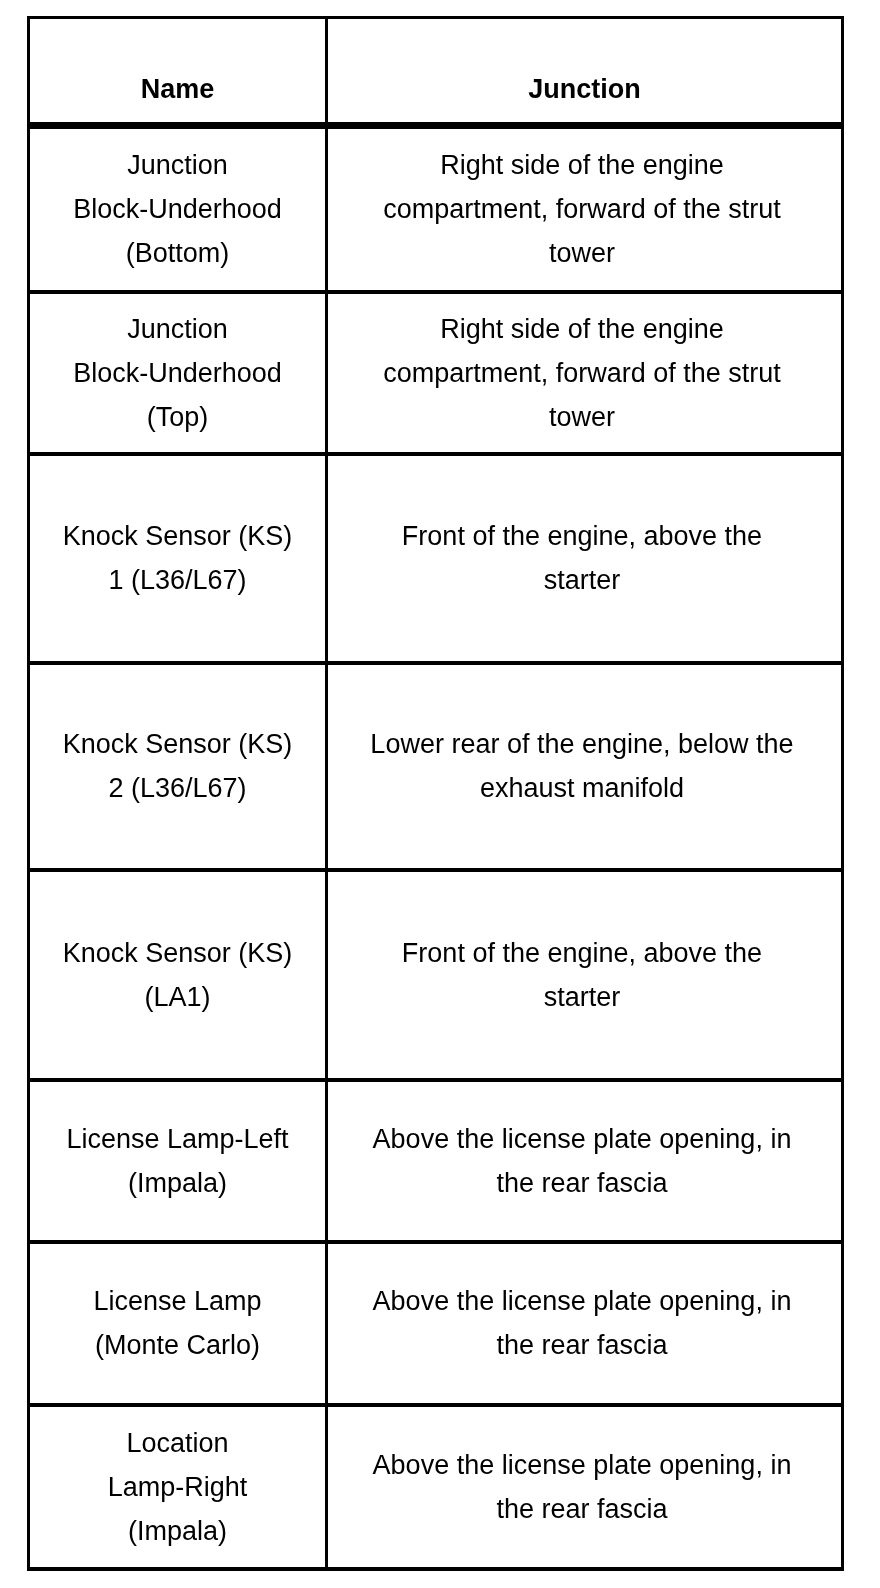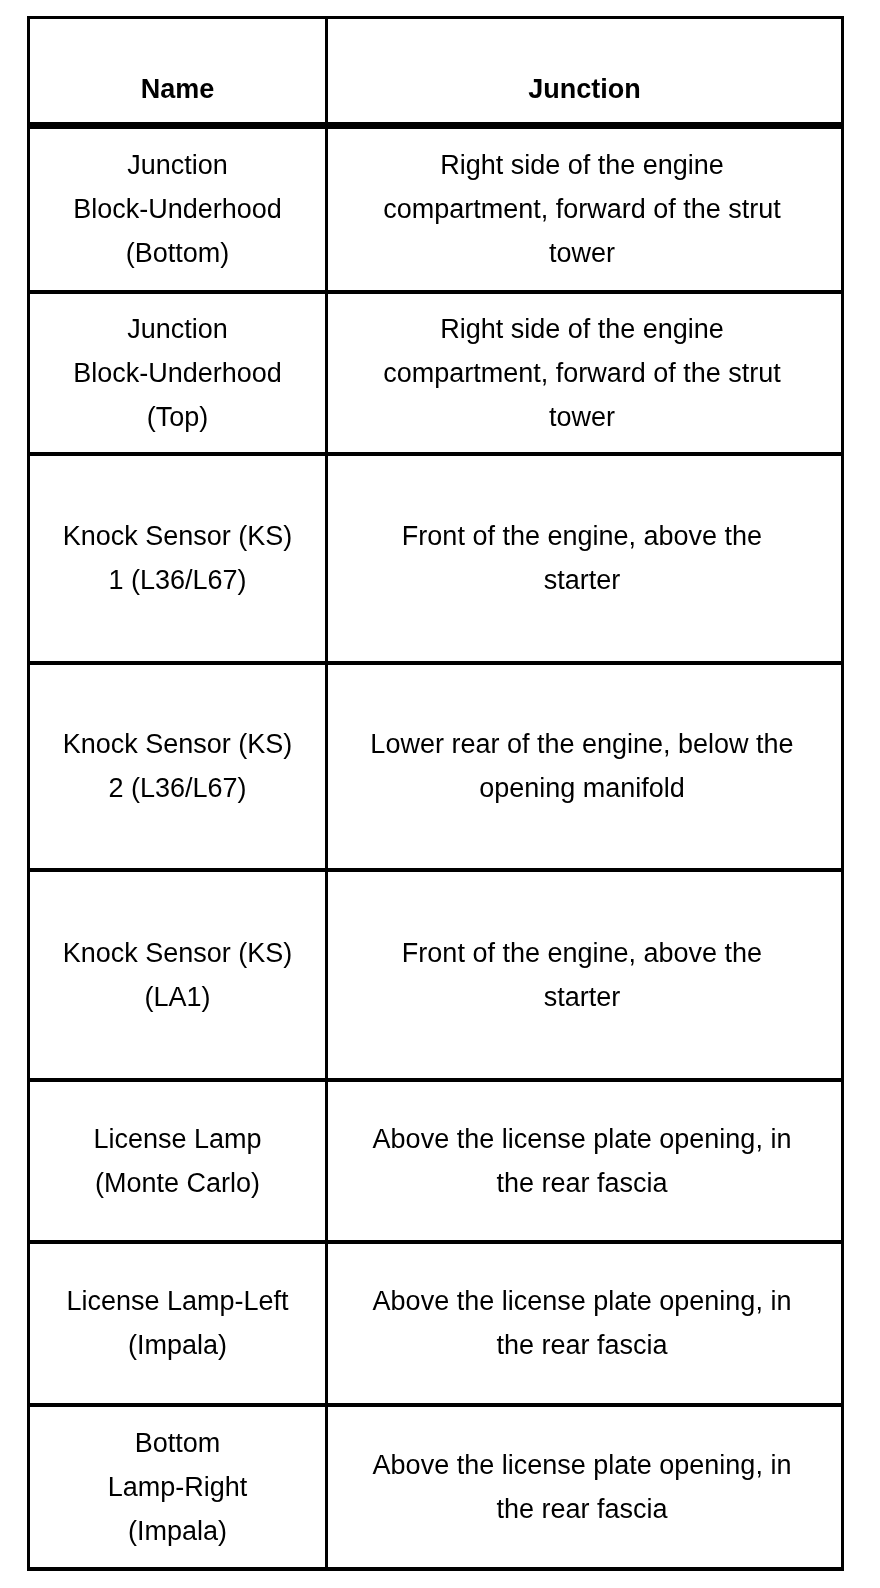--- a/index.html
+++ b/index.html
@@ -106,41 +106,41 @@
     <tr>
       <td class="cell-name">Knock Sensor (KS)
 1 (L36/L67)</td>
       <td class="cell-location">Front of the engine, above the
 starter</td>
     </tr>
     <tr>
       <td class="cell-name">Knock Sensor (KS)
 2 (L36/L67)</td>
       <td class="cell-location">Lower rear of the engine, below the
-opening manifold</td>
+exhaust manifold</td>
     </tr>
     <tr>
       <td class="cell-name">Knock Sensor (KS)
 (LA1)</td>
       <td class="cell-location">Front of the engine, above the
 starter</td>
     </tr>
     <tr>
+      <td class="cell-name">License Lamp-Left
+(Impala)</td>
+      <td class="cell-location">Above the license plate opening, in
+the rear fascia</td>
+    </tr>
+    <tr>
       <td class="cell-name">License Lamp
 (Monte Carlo)</td>
       <td class="cell-location">Above the license plate opening, in
 the rear fascia</td>
     </tr>
     <tr>
-      <td class="cell-name">License Lamp-Left
-(Impala)</td>
-      <td class="cell-location">Above the license plate opening, in
-the rear fascia</td>
-    </tr>
-    <tr>
-      <td class="cell-name">Bottom
+      <td class="cell-name">Location
 Lamp-Right
 (Impala)</td>
       <td class="cell-location">Above the license plate opening, in
 the rear fascia</td>
     </tr>
   </tbody>
 </table>
 
 </body></html>

